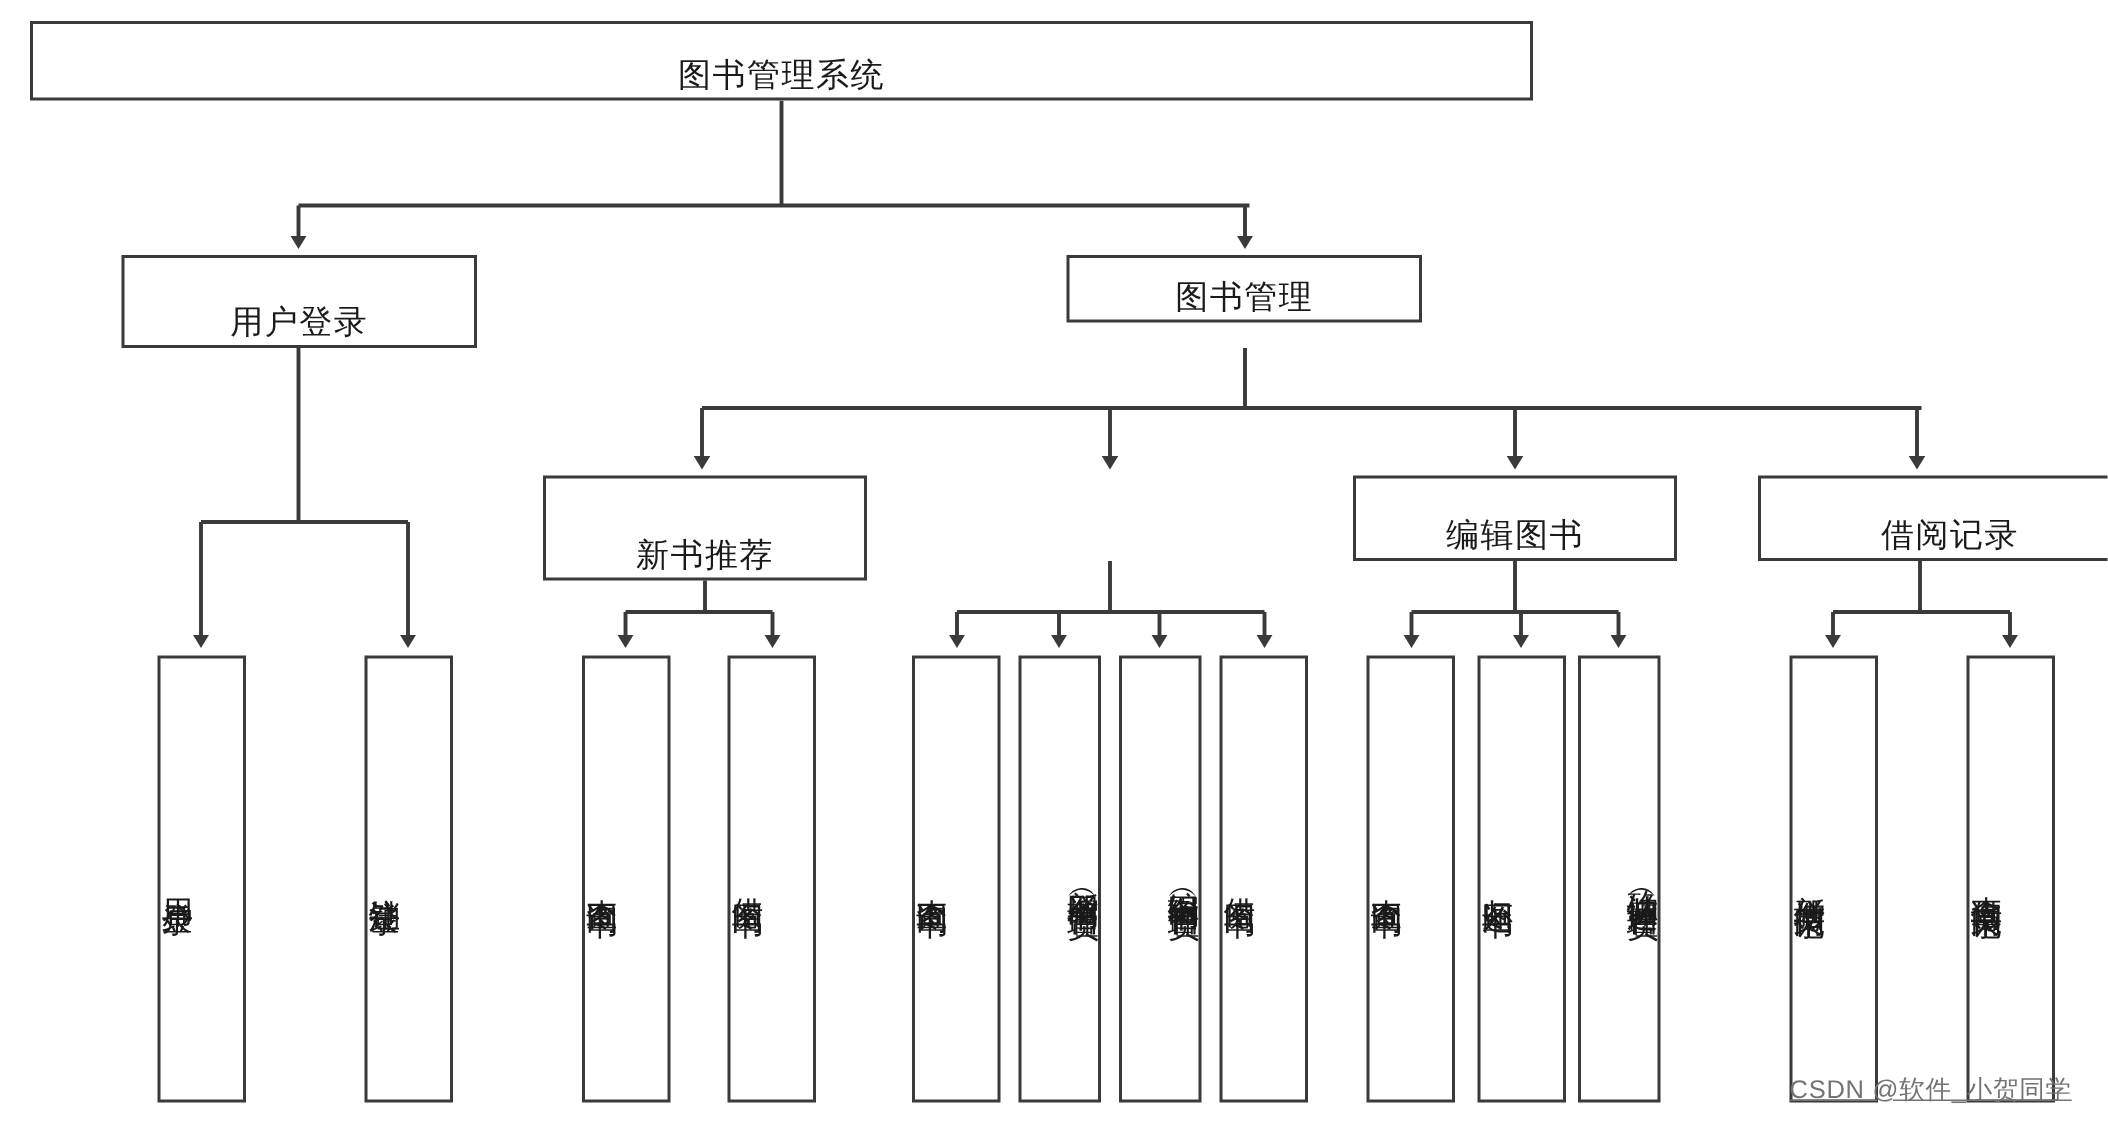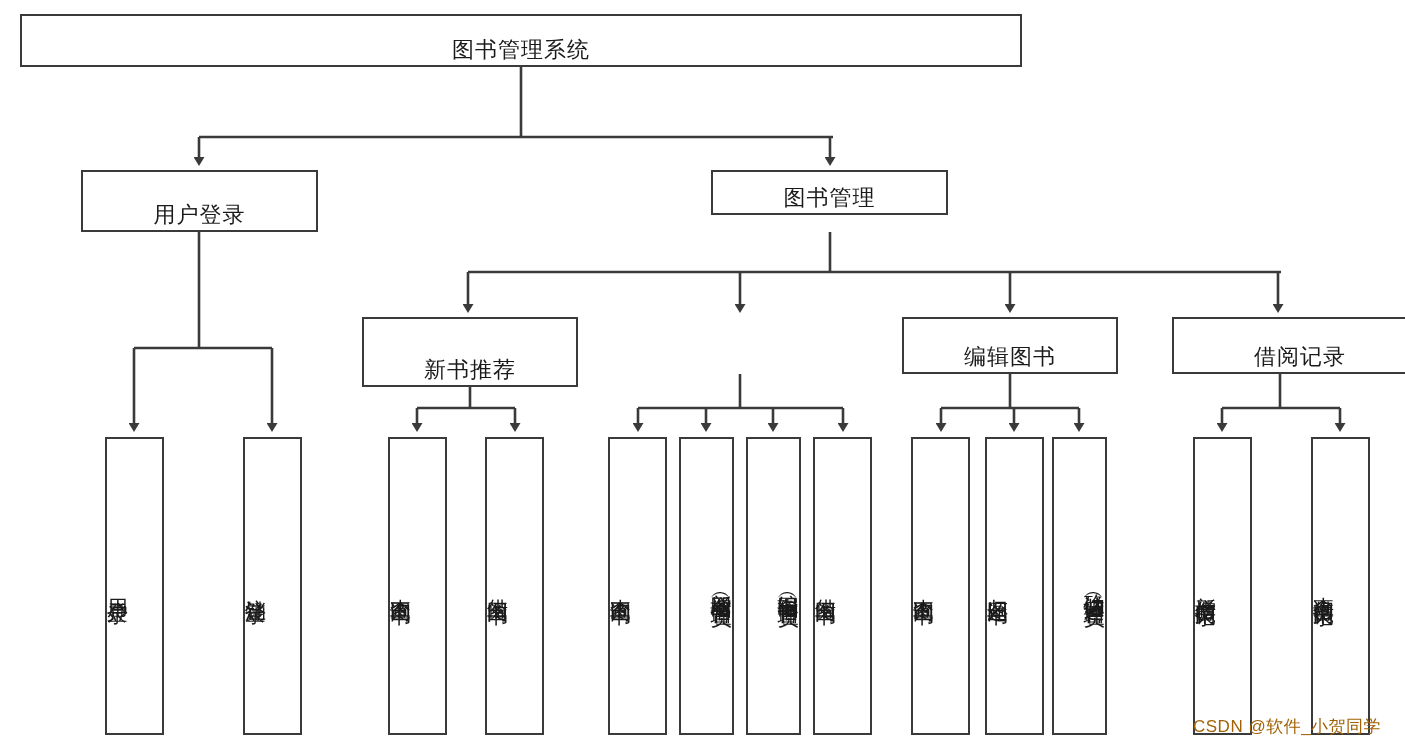--- a/index.html
+++ b/index.html
@@ -58,23 +58,24 @@
     align-items: flex-start;
   }
   .node .label {
     display: block;
   }
   #watermark {
     position: absolute;
     left: 1193px;
     top: 715px;
     font-size: 17px;
-    color: #a16207;
+    color: #737373;
     white-space: nowrap;
     letter-spacing: 0.5px;
+    text-decoration: underline;
   }
 </style>
 </head>
 <body>
 
 <div id="diagram-root">
 
   <svg class="connectors" viewBox="0 0 1405 747" preserveAspectRatio="none" aria-hidden="true">
     <defs>
       <marker id="arrow" markerWidth="9" markerHeight="11" refX="1" refY="5.5" orient="auto" markerUnits="userSpaceOnUse">

